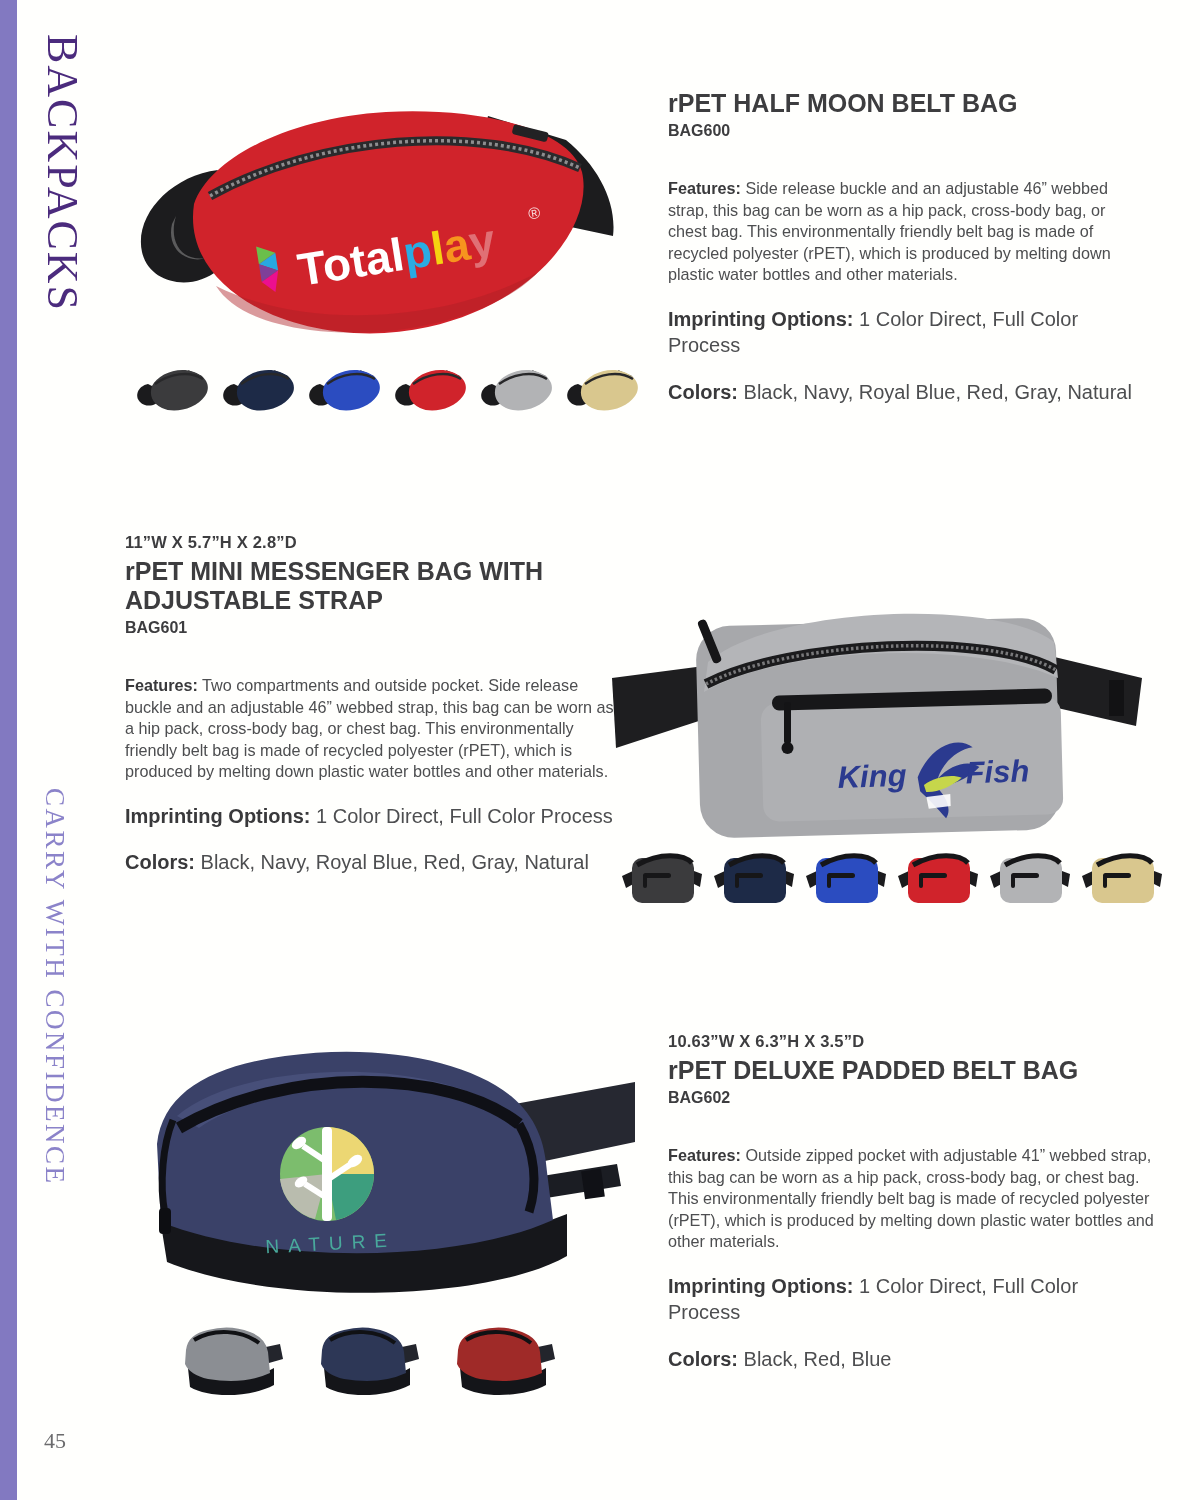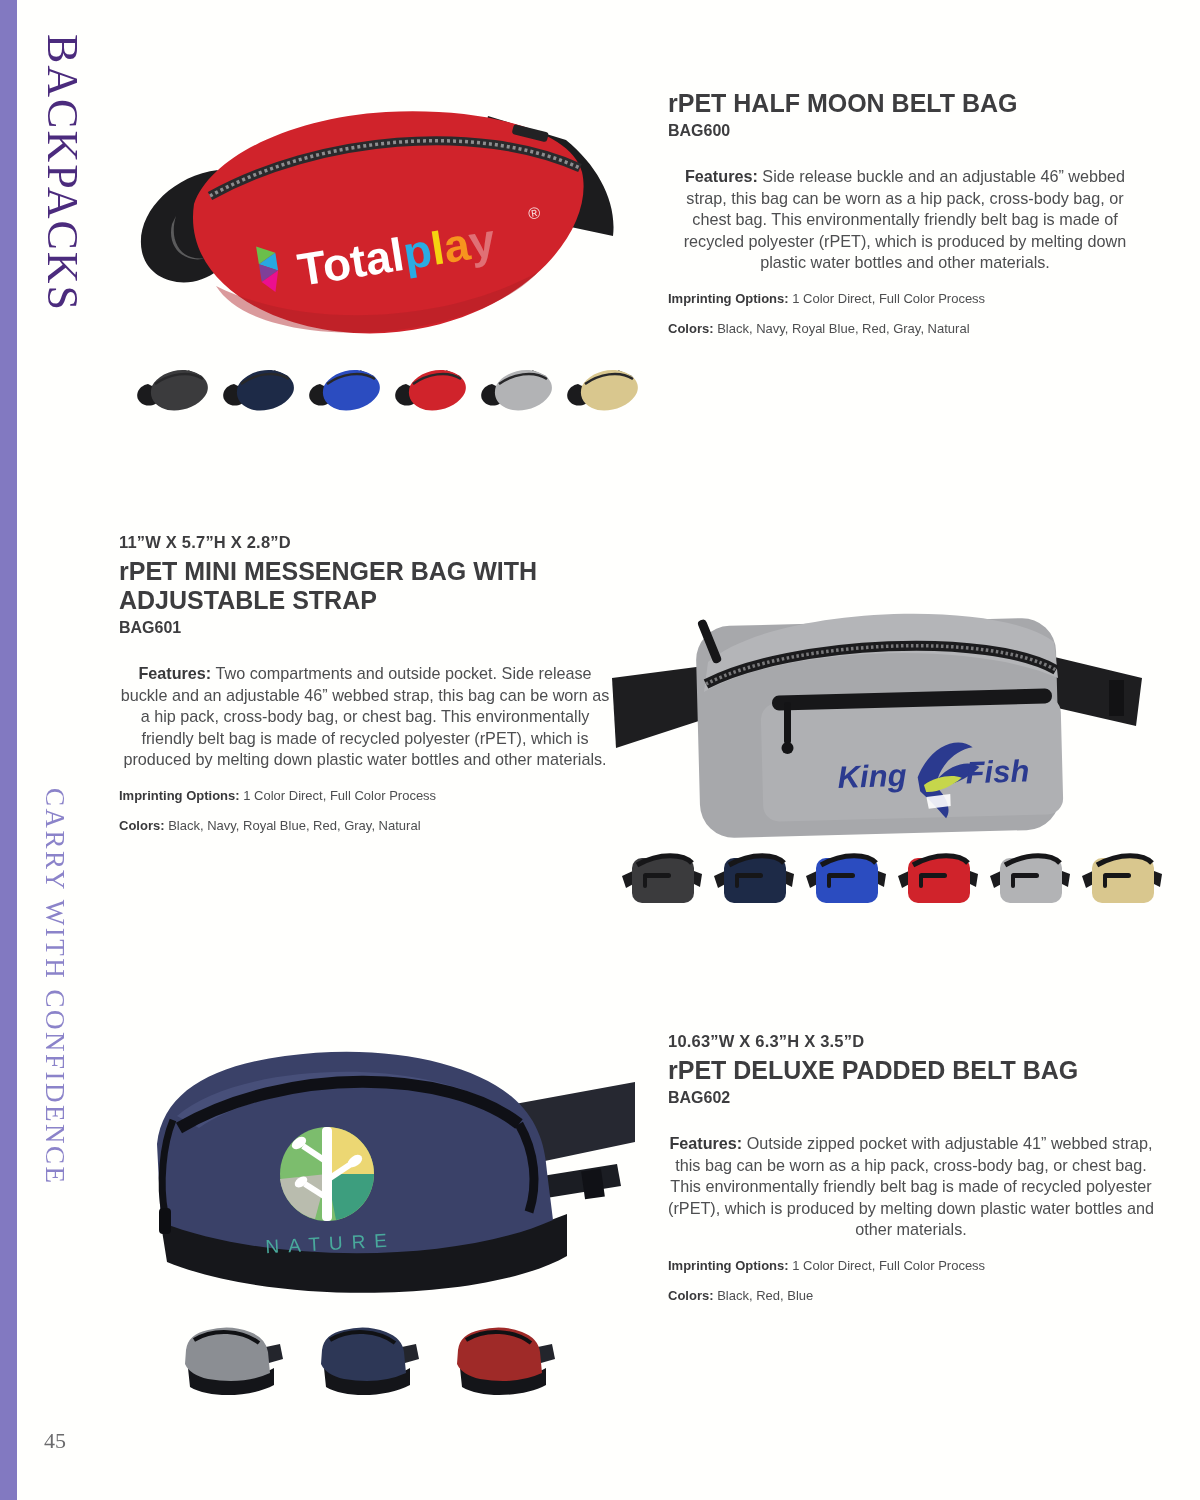--- a/index.html
+++ b/index.html
@@ -11,22 +11,22 @@
            color:#4b2b7d;white-space:nowrap;}
   .v-tagline{position:absolute;left:70px;top:788px;transform:rotate(90deg);transform-origin:0 0;
            font-family:"Liberation Serif","DejaVu Serif",serif;font-size:27px;letter-spacing:2.5px;
            color:#8b83c9;white-space:nowrap;}
   .page-num{position:absolute;left:44px;top:1428px;font-family:"Liberation Serif","DejaVu Serif",serif;
            font-size:22px;color:#6b6b6d;}
   .prod-text{position:absolute;color:#4d4e50;}
   .size{font-size:16.5px;font-weight:bold;color:#3d3d3f;letter-spacing:.2px;}
   .title{font-size:25px;font-weight:bold;color:#3d3d3f;line-height:1.16;margin-top:5px;}
   .sku{font-size:16px;font-weight:bold;color:#3d3d3f;margin-top:4px;}
-  .para{font-size:16.2px;line-height:1.33;margin-top:26px;text-align:center;}
-  .line{font-size:13px;line-height:1.33;}
+  .para{font-size:16.2px;line-height:1.33;margin-top:38px;}
+  .line{font-size:20px;line-height:1.33;}
   .para strong,.line strong{color:#39393b;}
   .bag-img{position:absolute;}
   .swatch-row{position:absolute;display:flex;align-items:flex-end;}
   .swatch-row.r1{gap:8px;}
   .swatch-row.r2{gap:10px;}
   .swatch-row.r3{gap:24px;}
 </style>
 </head>
 <body>
 
@@ -103,21 +103,21 @@
     </div>
 
   <div class="prod-text" style="left:668px;top:84px;width:474px;">
     <div class="title">rPET HALF MOON BELT BAG</div>
     <div class="sku">BAG600</div>
     <p class="para"><strong>Features:</strong> <span>Side release buckle and an adjustable 46” webbed strap, this bag can be worn as a hip pack, cross-body bag, or chest bag. This environmentally friendly belt bag is made of recycled polyester (rPET), which is produced by melting down plastic water bottles and other materials.</span></p>
     <p class="line"><strong>Imprinting Options:</strong> <span>1 Color Direct, Full Color Process</span></p>
     <p class="line"><strong>Colors:</strong> <span>Black, Navy, Royal Blue, Red, Gray, Natural</span></p>
   </div>
 
-  <div class="prod-text" style="left:119px;top:533px;width:492px;">
+  <div class="prod-text" style="left:125px;top:533px;width:492px;">
     <div class="size">11”W X 5.7”H X 2.8”D</div>
     <div class="title">rPET MINI MESSENGER BAG WITH ADJUSTABLE STRAP</div>
     <div class="sku">BAG601</div>
     <p class="para"><strong>Features:</strong> <span>Two compartments and outside pocket. Side release buckle and an adjustable 46” webbed strap, this bag can be worn as a hip pack, cross-body bag, or chest bag. This environmentally friendly belt bag is made of recycled polyester (rPET), which is produced by melting down plastic water bottles and other materials.</span></p>
     <p class="line"><strong>Imprinting Options:</strong> <span>1 Color Direct, Full Color Process</span></p>
     <p class="line"><strong>Colors:</strong> <span>Black, Navy, Royal Blue, Red, Gray, Natural</span></p>
   </div>
 
   <svg class="bag-img" style="left:612px;top:580px;" width="540" height="268" viewBox="0 0 540 268">
     <polygon fill="#1e1e20" points="0,98 92,86 96,138 4,168"></polygon>

